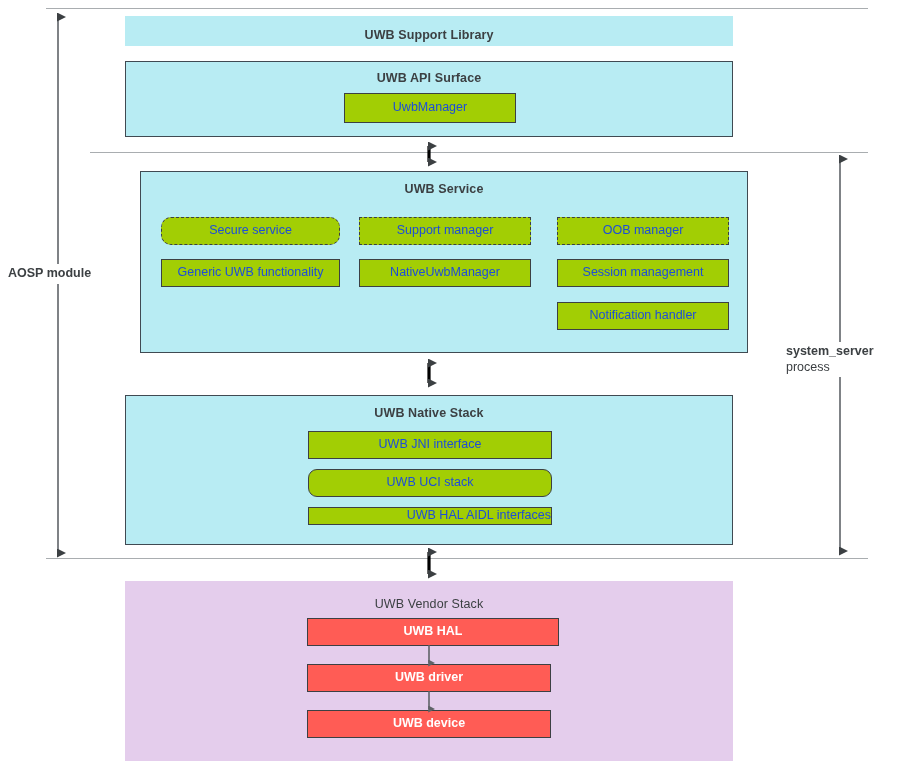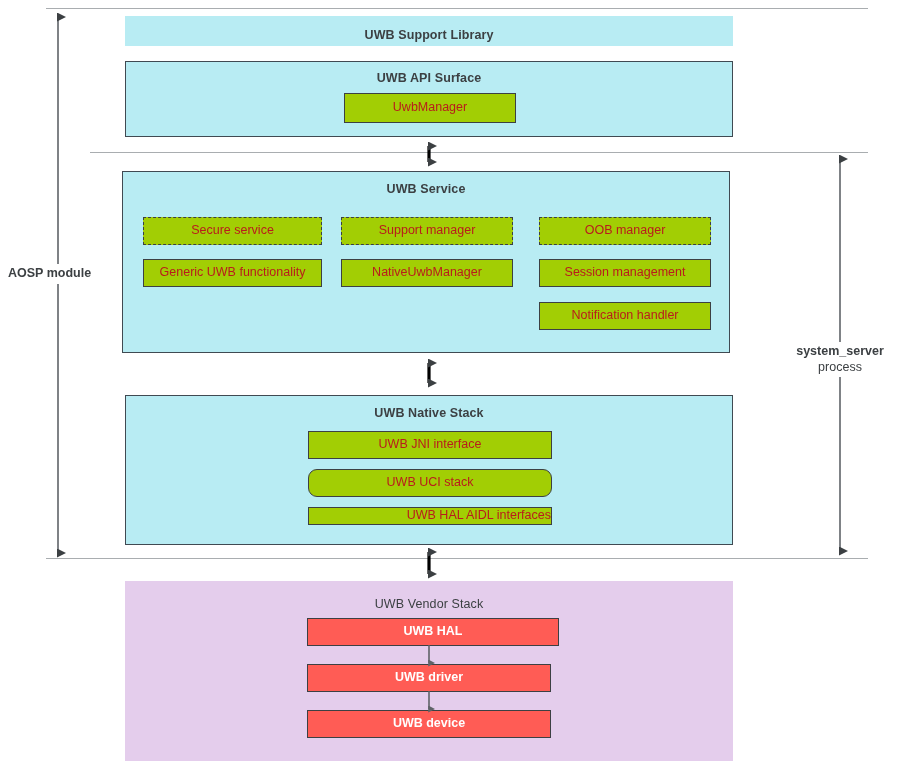--- a/index.html
+++ b/index.html
@@ -46,21 +46,21 @@
   
   .box {
     position: absolute;
     box-sizing: border-box;
     background: #A2CE04;
     border: 1.6px solid #3C4043;
     display: flex;
     align-items: center;
     justify-content: center;
     font-size: 12.5px;
-    color: #b91c1c;
+    color: #1d4ed8;
     text-align: center;
     line-height: 1.1;
   }
   .box.dashed { border-style: dashed; border-width: 1.8px; }
   .box.red {
     background: #FF5C55;
     color: #ffffff;
     font-weight: bold;
     border-color: #3C4043;
   }
@@ -109,21 +109,21 @@
   </svg>
 
   <div class="side-label" style="left:8px; top:264px; width:92px;">
     <span class="strong">AOSP module</span>
   </div>
 
   <svg class="arrow" style="left:832px; top:146px;" width="18" height="418" viewBox="0 0 18 418">
     <line x1="8" y1="13" x2="8" y2="405" stroke="#5F6368" stroke-width="1.6" marker-start="url(#ah-up)" marker-end="url(#ah-dn)"></line>
   </svg>
 
-  <div class="side-label right" style="left:786px; top:342px; width:108px;text-align:center;">
+  <div class="side-label right" style="left:786px; top:342px; width:108px;">
     <span class="strong">system_server</span>
     <span class="weak">process</span>
   </div>
 
   <svg class="arrow" style="left:421px; top:138px;" width="18" height="32" viewBox="0 0 18 32">
     <line x1="8" y1="8" x2="8" y2="24" stroke="#000000" stroke-width="3.2" marker-start="url(#ah-up)" marker-end="url(#ah-dn)"></line>
   </svg>
 
   <svg class="arrow" style="left:421px; top:355px;" width="18" height="36" viewBox="0 0 18 36">
     <line x1="8" y1="8" x2="8" y2="28" stroke="#000000" stroke-width="3.2" marker-start="url(#ah-up)" marker-end="url(#ah-dn)"></line>
@@ -137,24 +137,24 @@
     <div class="panel-title" style="top:12px;">UWB Support Library</div>
   </div>
 
   <div class="abs panel" style="left:125px; top:61px; width:608px; height:76px;">
     <div class="panel-title" style="top:9px;">UWB API Surface</div>
     <div class="box" style="left:218px; top:31px; width:172px; height:30px;">
       <span>UwbManager</span>
     </div>
   </div>
 
-  <div class="abs panel" style="left:122px; top:171px; width:608px; height:182px;">
+  <div class="abs panel" style="left:140px; top:171px; width:608px; height:182px;">
     <div class="panel-title" style="top:10px;">UWB Service</div>
 
-    <div class="box dashed" style="left:20px; top:45px; width:179px; height:28px;">
+    <div class="box dashed" style="left:20px; top:45px; width:179px; height:28px;border-radius:10px;">
       <span>Secure service</span>
     </div>
     <div class="box dashed" style="left:218px; top:45px; width:172px; height:28px;">
       <span>Support manager</span>
     </div>
     <div class="box dashed" style="left:416px; top:45px; width:172px; height:28px;">
       <span>OOB manager</span>
     </div>
 
     <div class="box" style="left:20px; top:87px; width:179px; height:28px;">

